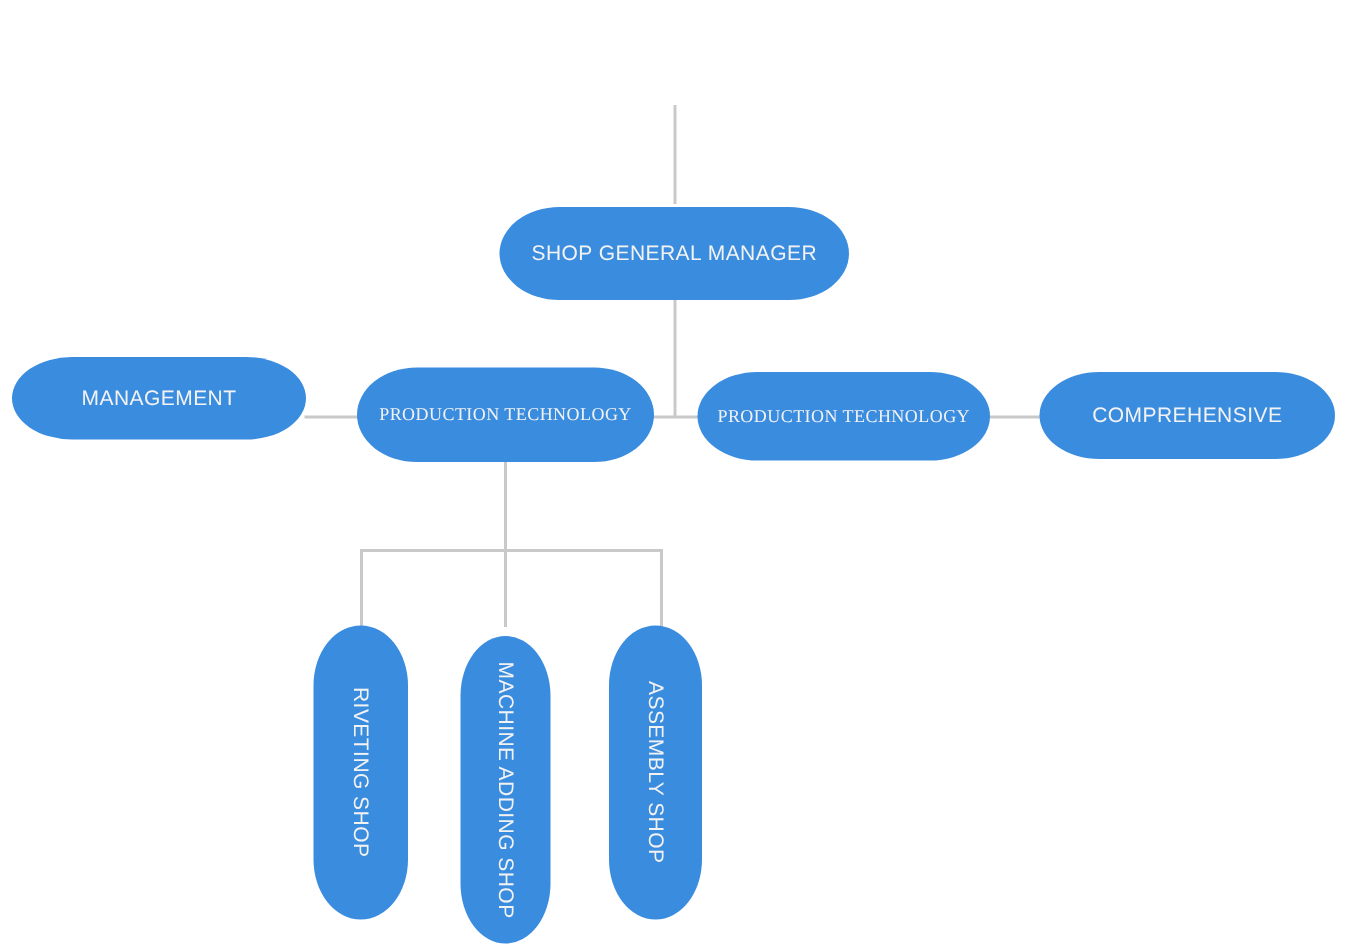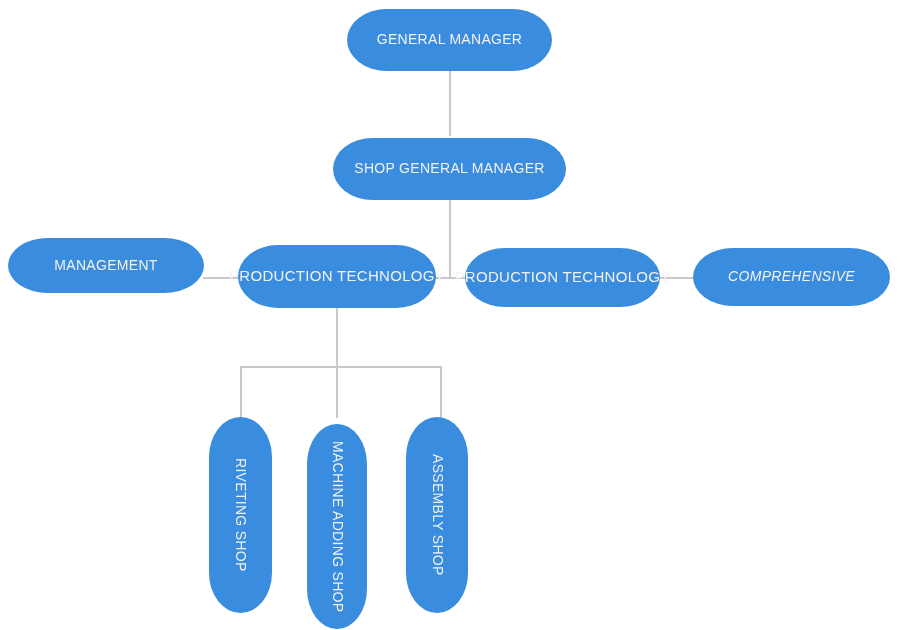--- a/index.html
+++ b/index.html
@@ -46,21 +46,21 @@
 
   .node-label {
     color: #f2f2f2;
     font-size: 14px;
     letter-spacing: 0.3px;
     line-height: 1.1;
     white-space: nowrap;
     text-align: center;
     -webkit-font-smoothing: antialiased;
   }
-  .node.small .node-label { font-size: 15px; }
+  .node.small .node-label { font-size: 12px; font-family: Liberation Serif, serif; }
 
   
   .node.vert .node-label {
     writing-mode: vertical-rl;
     text-orientation: mixed;
   }
 </style>
 </head>
 <body>
 
@@ -73,41 +73,38 @@
   <div class="line line-h" style="left:203px; top:277px; width:40px;"></div>
   <div class="line line-h" style="left:431px; top:277px; width:40px;"></div>
   <div class="line line-h" style="left:655px; top:277px; width:42px;"></div>
 
   <div class="line line-v" style="left:336px; top:302px; height:65px;"></div>
   <div class="line line-h" style="left:240px; top:366px; width:202px;"></div>
   <div class="line line-v" style="left:240px; top:366px; height:52px;"></div>
   <div class="line line-v" style="left:336px; top:366px; height:52px;"></div>
   <div class="line line-v" style="left:440px; top:366px; height:52px;"></div>
 
-  <div class="node horiz" style="left:347px; top:9px; width:205px; height:62px;">
-    <span class="node-label">GENERAL MANAGER</span>
-  </div>
 
   <div class="node horiz" style="left:333px; top:138px; width:233px; height:62px;">
     <span class="node-label">SHOP GENERAL MANAGER</span>
   </div>
 
   <div class="node horiz" style="left:8px; top:238px; width:196px; height:55px;">
     <span class="node-label">MANAGEMENT</span>
   </div>
 
   <div class="node horiz small" style="left:238px; top:245px; width:198px; height:63px;">
     <span class="node-label">PRODUCTION TECHNOLOGY</span>
   </div>
 
   <div class="node horiz small" style="left:465px; top:248px; width:195px; height:59px;">
     <span class="node-label">PRODUCTION TECHNOLOGY</span>
   </div>
 
-  <div class="node horiz" style="left:693px; top:248px; width:197px; height:58px;font-style:italic;">
+  <div class="node horiz" style="left:693px; top:248px; width:197px; height:58px;">
     <span class="node-label">COMPREHENSIVE</span>
   </div>
 
   <div class="node vert" style="left:209px; top:417px; width:63px; height:196px;">
     <span class="node-label">RIVETING SHOP</span>
   </div>
 
   <div class="node vert" style="left:307px; top:424px; width:60px; height:205px;">
     <span class="node-label">MACHINE ADDING SHOP</span>
   </div>

